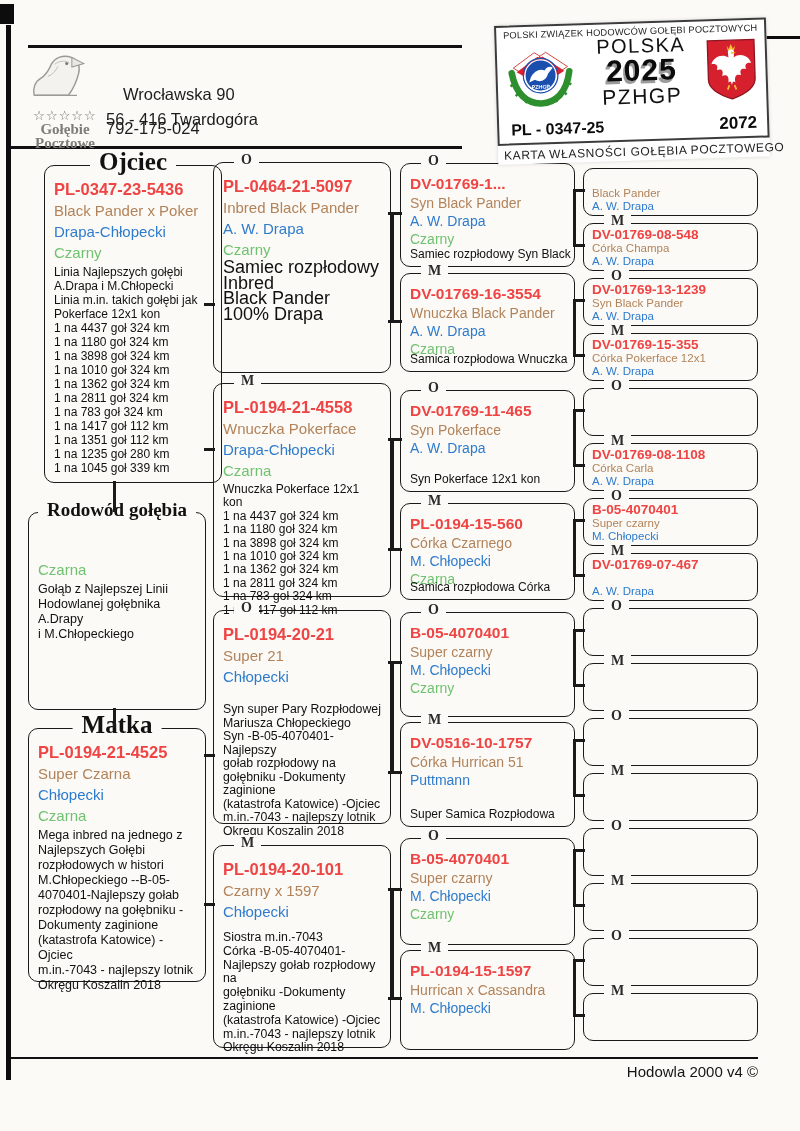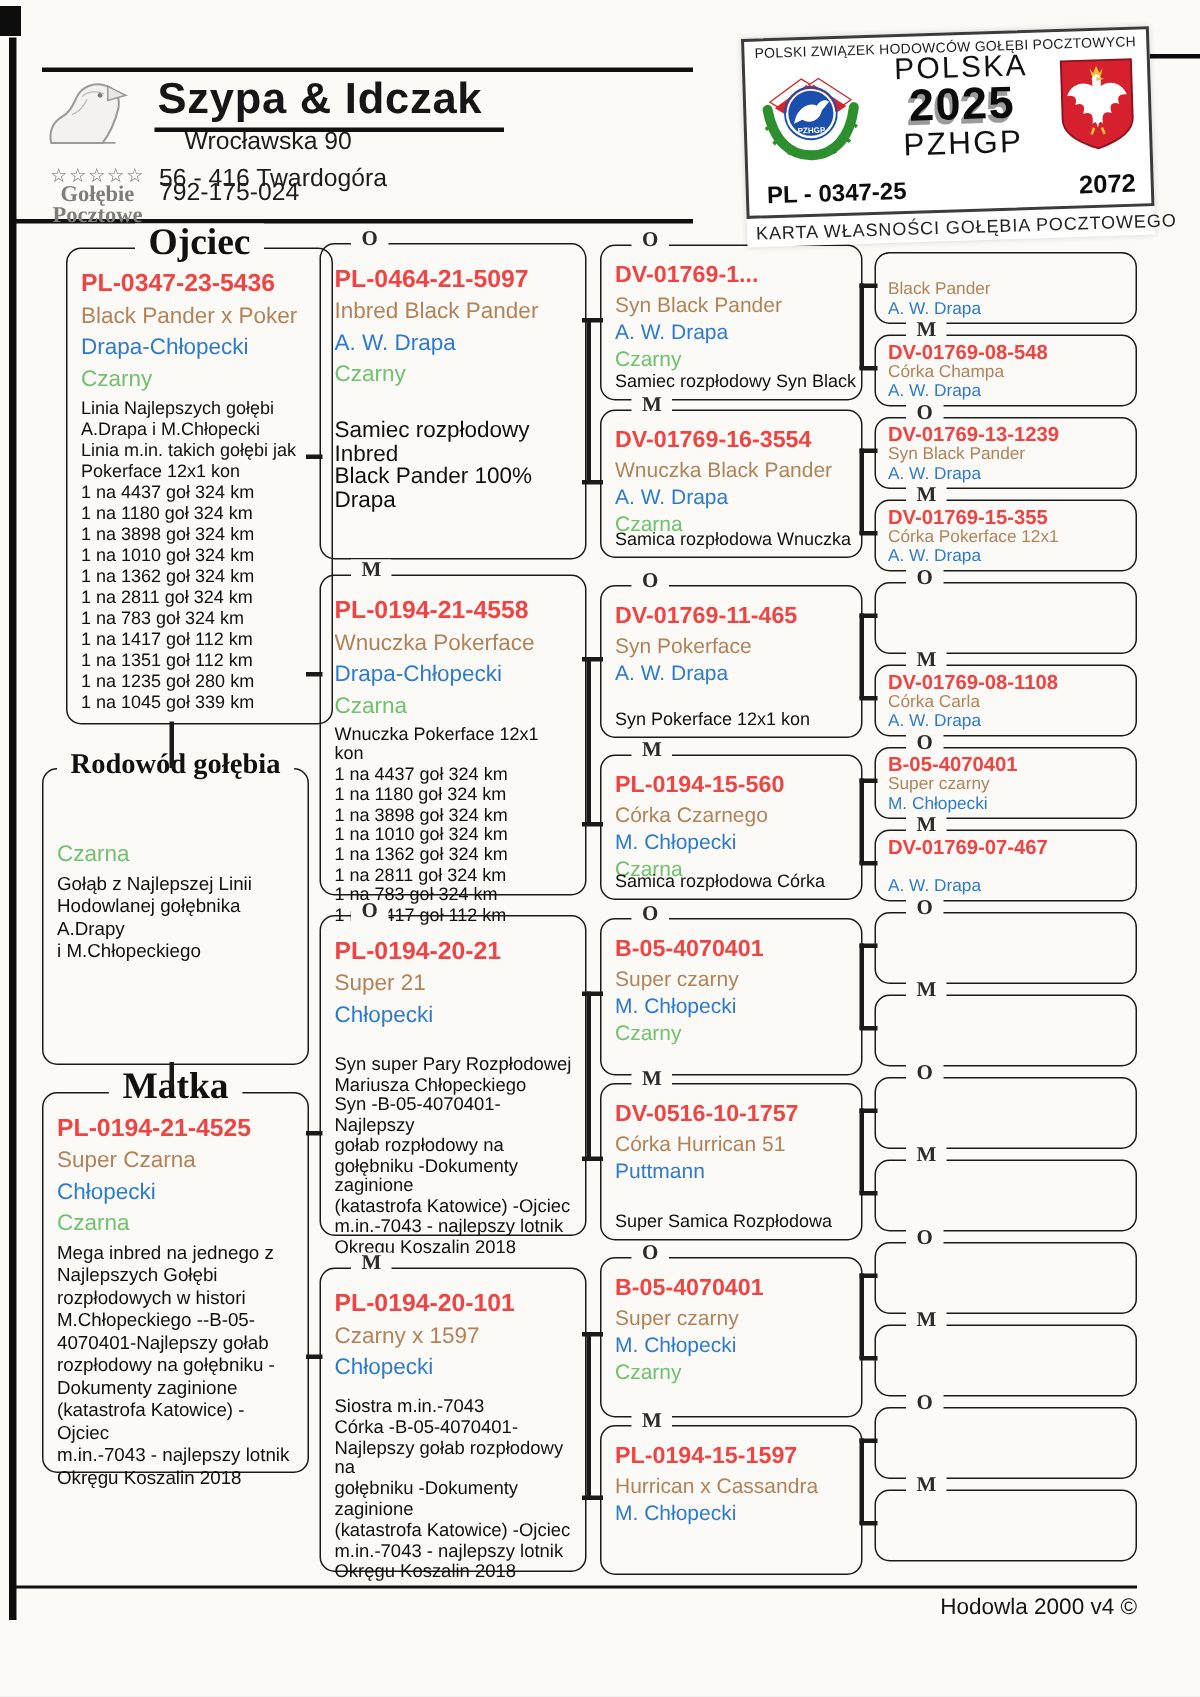--- a/index.html
+++ b/index.html
@@ -70,21 +70,20 @@
       <path d="M50,6 L64,13 L50,17 Z" fill="#e9e8e3" stroke="#9a9a96" stroke-width="1.2"></path>
       <circle cx="44" cy="13" r="1.8" fill="#777"></circle>
       <path d="M30,14 C34,10 42,9 47,12 M22,28 C28,26 32,20 34,16" fill="none" stroke="#b9b9b4" stroke-width="1"></path>
       <path d="M8,50 L56,50" stroke="#9a9a96" stroke-width="1.4"></path>
     </svg>
     <div class="logo-stars">☆☆☆☆☆</div>
     <div class="logo-cap">Gołębie</div>
     <div class="logo-cap">Pocztowe</div>
   </div>
 
-  <h1 class="kennel-name">Szypa &amp; Idczak</h1>
   <div class="addr" style="top:84px;margin-left:17px;">Wrocławska 90</div>
   <div class="addr" style="top:109px;">56 - 416 Twardogóra</div>
   <div class="addr" style="top:118px;">792-175-024</div>
 
   <div class="sticker">
     <div class="sticker-box">
       <div class="fed">POLSKI ZWIĄZEK HODOWCÓW GOŁĘBI POCZTOWYCH</div>
       <div class="stk-row">
         <svg viewBox="0 0 90 80" width="74" height="66">
           <polygon points="12,30 38,12 46,17 20,35" fill="#ffffff" stroke="#c22" stroke-width="1"></polygon>
@@ -175,21 +174,21 @@
     </div>
   </div>
 
   <div class="pbox c2" style="top:162px;height:209px;">
     <span class="plabel">O</span>
     <div class="inner">
       <div class="r-ring">PL-0464-21-5097</div>
       <div class="r-name">Inbred Black Pander</div>
       <div class="r-breeder">A. W. Drapa</div>
       <div class="r-color">Czarny</div>
-      <div class="r-desc" style="margin-top:19px;font-size:15px;line-height:15.5px;">Samiec rozpłodowy Inbred
+      <div class="r-desc" style="margin-top:0;font-size:18px;line-height:15.5px;">Samiec rozpłodowy Inbred
 Black Pander 100% Drapa</div>
     </div>
   </div>
 
   <div class="pbox c2" style="top:383px;height:212px;">
     <span class="plabel">M</span>
     <div class="inner">
       <div class="r-ring">PL-0194-21-4558</div>
       <div class="r-name">Wnuczka Pokerface</div>
       <div class="r-breeder">Drapa-Chłopecki</div>

